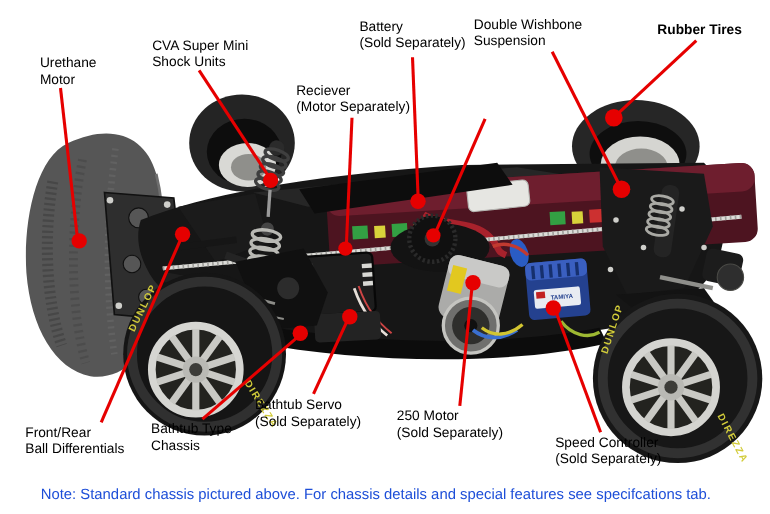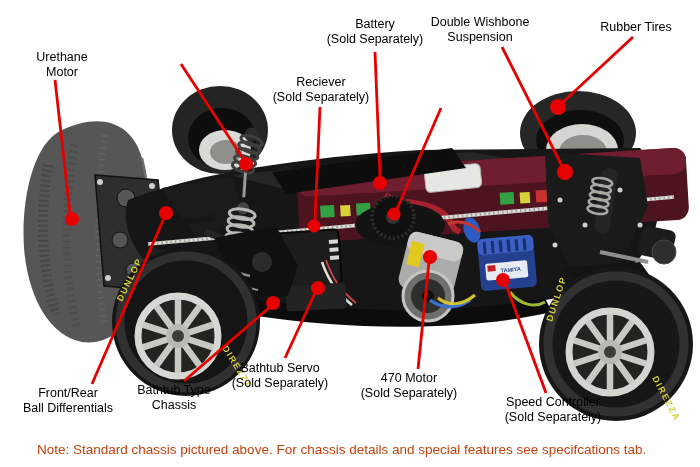--- a/index.html
+++ b/index.html
@@ -3,25 +3,25 @@
 <meta charset="utf-8">
 <style>
   html,body{margin:0;padding:0;background:#fff;}
   .stage{
     position:relative;width:700px;height:467px;background:#fff;overflow:hidden;
     font-family:"Liberation Sans",sans-serif;
   }
   .stage svg{position:absolute;left:0;top:0;}
   .callout-label{
     position:absolute;transform:translateX(-50%);
-    white-space:pre-line;text-align:center;width:max-content;
+    white-space:pre-line;width:max-content;
     font-size:12.5px;line-height:15px;color:#000;z-index:5;
   }
   .note{
-    position:absolute;left:37px;top:442px;font-size:13.5px;color:#c2410c;z-index:5;
+    position:absolute;left:37px;top:442px;font-size:13.5px;color:#1d4ed8;z-index:5;
     white-space:nowrap;
   }
   .callout-line{stroke:var(--callout,#e60000);stroke-width:2.8;}
   .callout-dot{fill:var(--callout,#e60000);}
   .coil{fill:none;}
 </style>
 </head>
 <body>
 
 <div class="stage">
@@ -264,32 +264,34 @@
     <line class="callout-line" x1="418" y1="369" x2="429" y2="262"></line>
     <circle class="callout-dot" cx="430" cy="257" r="7"></circle>
 
     <line class="callout-line" x1="546" y1="393" x2="506" y2="285"></line>
     <circle class="callout-dot" cx="503" cy="280" r="7"></circle>
   </g>
 </svg>
 
   <div class="callout-label" style="left:62px;top:50px;">Urethane
 Motor</div>
+  <div class="callout-label" style="left:182px;top:34px;">CVA Super Mini
+Shock Units</div>
   <div class="callout-label" style="left:375px;top:17px;">Battery
 (Sold Separately)</div>
   <div class="callout-label" style="left:321px;top:75px;">Reciever
-(Sold Separately)</div>
+(Motor Separately)</div>
   <div class="callout-label" style="left:480px;top:15px;">Double Wishbone
 Suspension</div>
-  <div class="callout-label" style="left:636px;top:20px;">Rubber Tires</div>
+  <div class="callout-label" style="left:636px;top:20px;font-weight:bold;">Rubber Tires</div>
   <div class="callout-label" style="left:68px;top:386px;">Front/Rear
 Ball Differentials</div>
   <div class="callout-label" style="left:174px;top:383px;">Bathtub Type
 Chassis</div>
   <div class="callout-label" style="left:280px;top:361px;">Bathtub Servo
 (Sold Separately)</div>
-  <div class="callout-label" style="left:409px;top:371px;">470 Motor
+  <div class="callout-label" style="left:409px;top:371px;">250 Motor
 (Sold Separately)</div>
   <div class="callout-label" style="left:553px;top:395px;">Speed Controller
 (Sold Separately)</div>
 
   <div class="note">Note: Standard chassis pictured above. For chassis details and special features see specifcations tab.</div>
 </div>
 
 </body></html>

